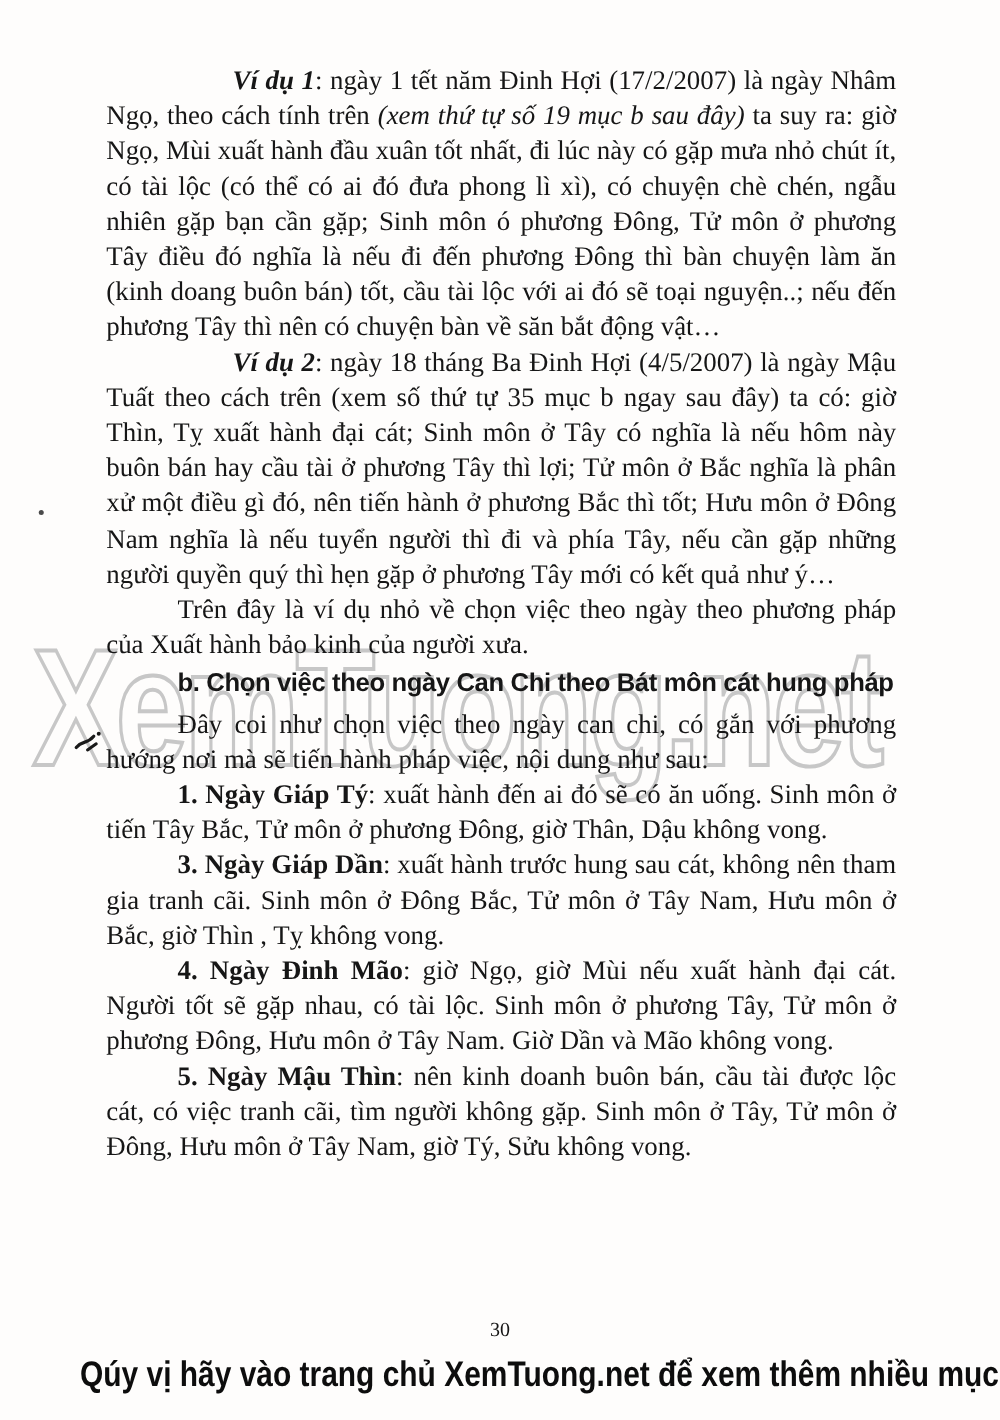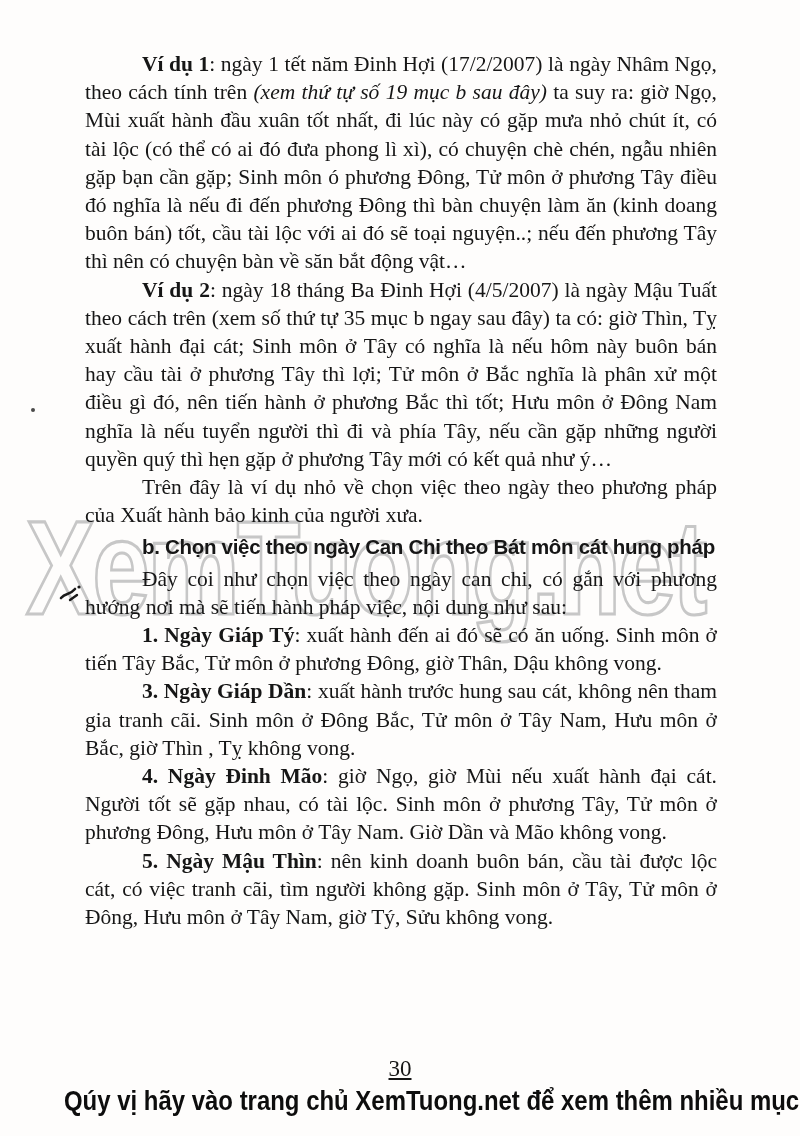--- a/index.html
+++ b/index.html
@@ -41,28 +41,27 @@
   .para{}
   .heading{
     font-family:"Liberation Sans", sans-serif;
     font-weight:bold;
     font-size:20.5px;
     letter-spacing:-0.3px;
     margin:4px 0 3px 0 !important;
   }
   .run-b{font-weight:bold;}
   .run-i{font-style:italic;}
-  .run-bi{font-weight:bold;}
+  .run-bi{font-weight:bold;font-style:italic;margin-left:44px;}
   .page-number{
     position:absolute;
     left:0;top:1056px;width:100%;
     text-align:center;
-    font-size:23px;
+    font-size:16px;
     z-index:1;
-    text-decoration:underline;
   }
   .footer{
     position:absolute;
     left:0;top:1084px;width:100%;
     text-align:center;
     font-family:"Liberation Sans", sans-serif;
     font-weight:bold;
     font-size:28.5px;
     z-index:1;
     transform:scaleX(0.84);

